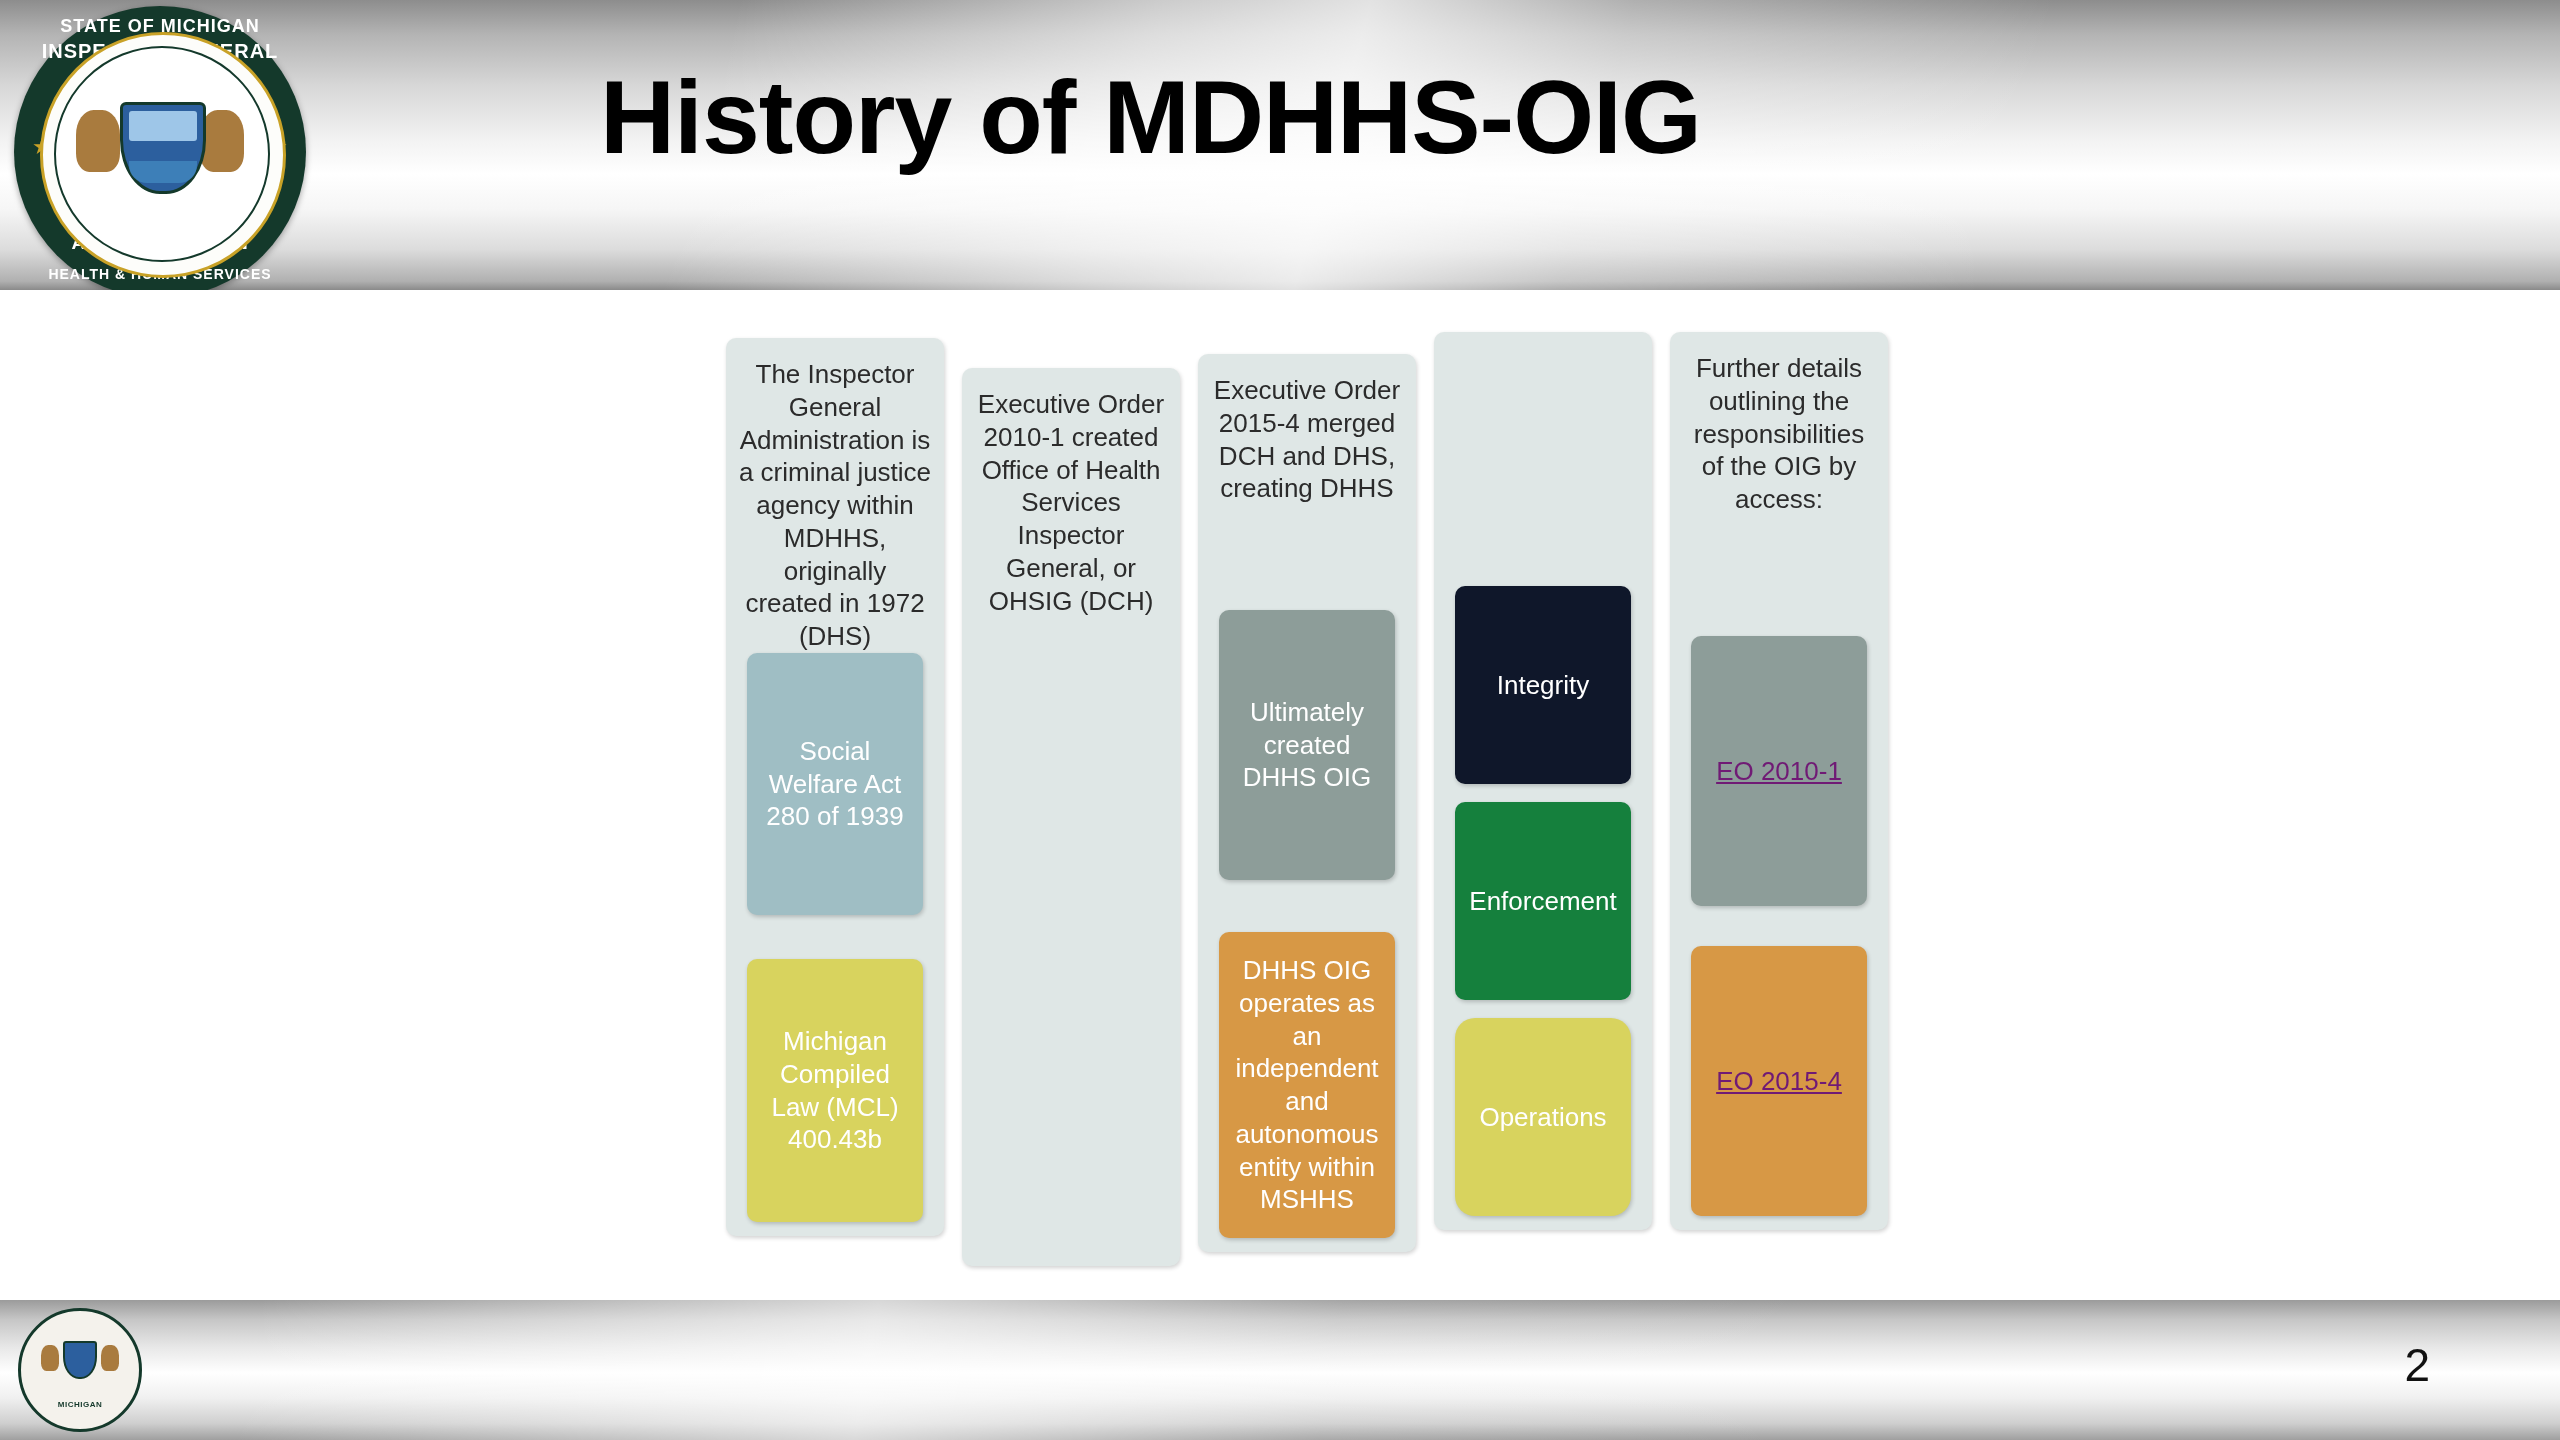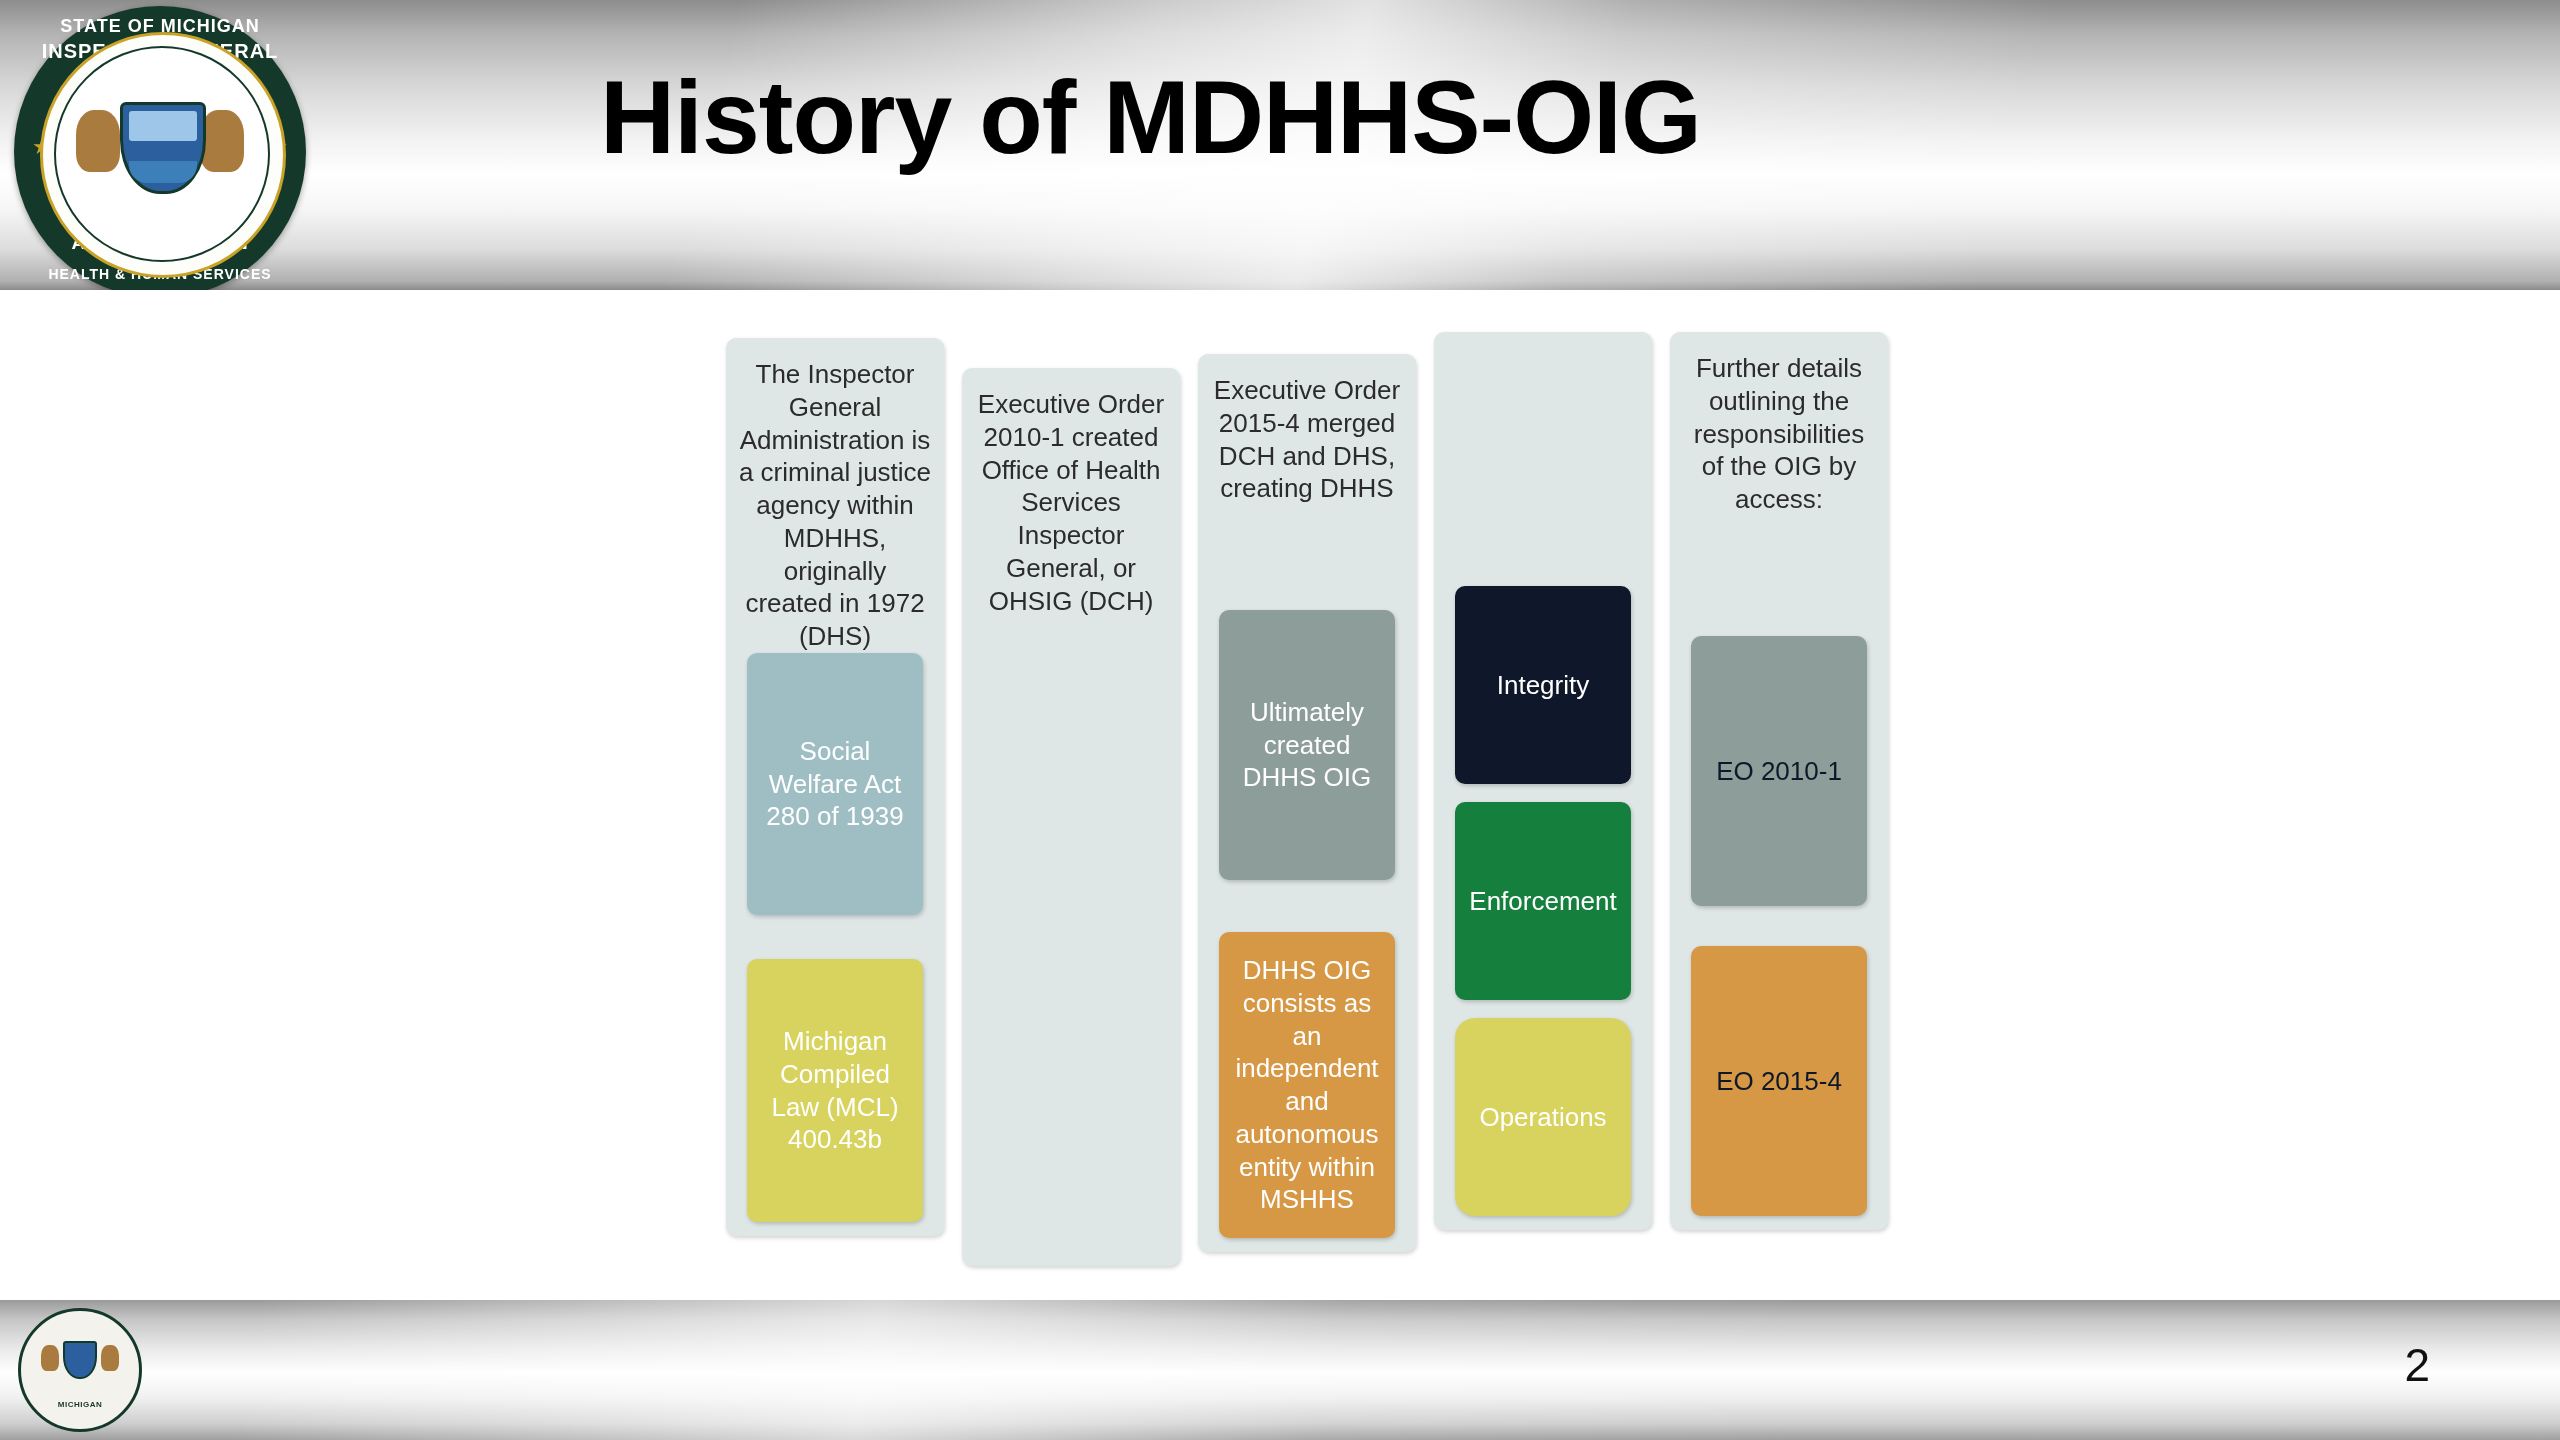--- a/index.html
+++ b/index.html
@@ -179,21 +179,22 @@
     line-height: 1.26;
     text-align: center;
     display: flex;
     align-items: center;
     justify-content: center;
     padding: 10px 8px;
     box-sizing: border-box;
     box-shadow: 1px 2px 4px rgba(0,0,0,0.2);
   }
   .chip a, .chip .link {
-    color: #0f172a;
+    color: #701a75;
+    text-decoration: underline;
   }
   .spacer { flex: 1 1 auto; }
 
   
   .footer {
     position: absolute;
     left: 0; top: 1300px;
     width: 2560px;
     height: 140px;
     background: linear-gradient(to bottom,
@@ -291,21 +292,21 @@
     </div>
 
     <div class="col col-height-a" style="background:#dfe7e6;margin-top:30px;height:898px;">
       <div class="col-head">Executive Order 2010-1 created Office of Health Services Inspector General, or OHSIG (DCH)</div>
     </div>
 
     <div class="col col-height-a" style="margin-top:16px;height:898px;">
       <div class="col-head">Executive Order 2015-4 merged DCH and DHS, creating DHHS</div>
       <div class="spacer"></div>
       <div class="chip" style="background:#8d9d99;height:270px;margin-bottom:52px;">Ultimately created DHHS OIG</div>
-      <div class="chip" style="background:#d79845;height:306px;">DHHS OIG consists as an independent and autonomous entity within MSHHS</div>
+      <div class="chip" style="background:#d79845;height:306px;">DHHS OIG operates as an independent and autonomous entity within MSHHS</div>
     </div>
 
     <div class="col" style="margin-top:-6px;height:898px;">
       <div class="spacer"></div>
       <div class="chip" style="background:#0f172a;height:198px;margin-bottom:18px;">Integrity</div>
       <div class="chip" style="background:#15803d;height:198px;margin-bottom:18px;">Enforcement</div>
       <div class="chip" style="background:#d8d35e;height:198px;border-radius:20px;">Operations</div>
     </div>
 
     <div class="col" style="margin-top:-6px;height:898px;">

